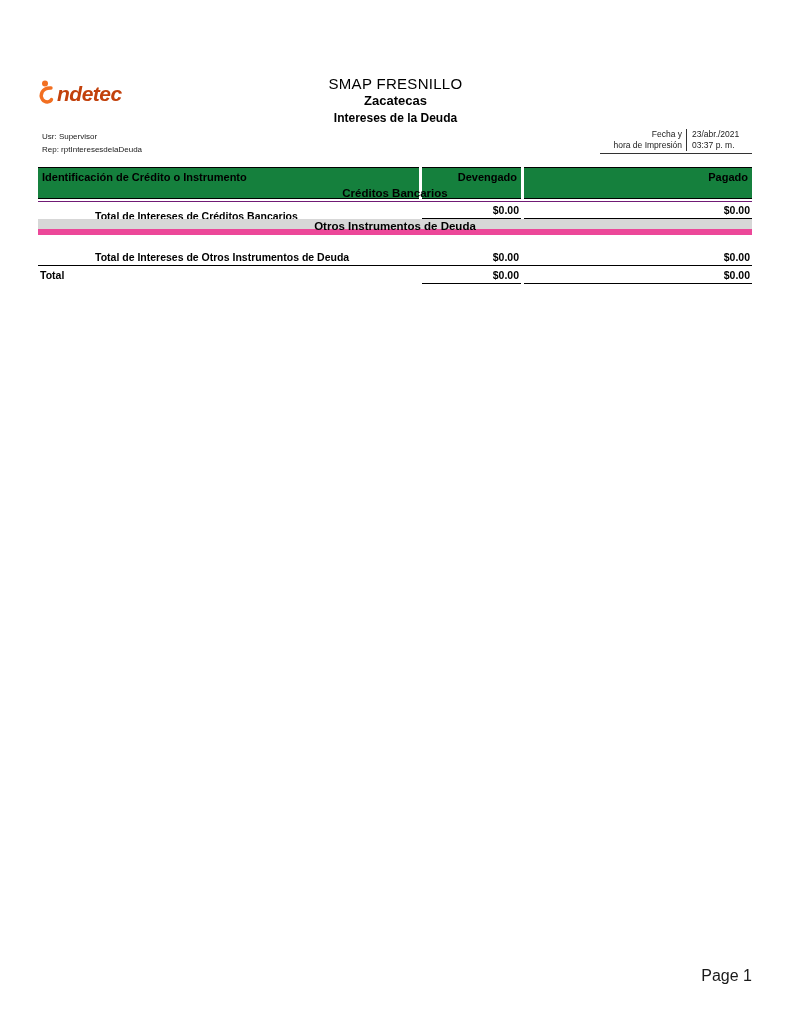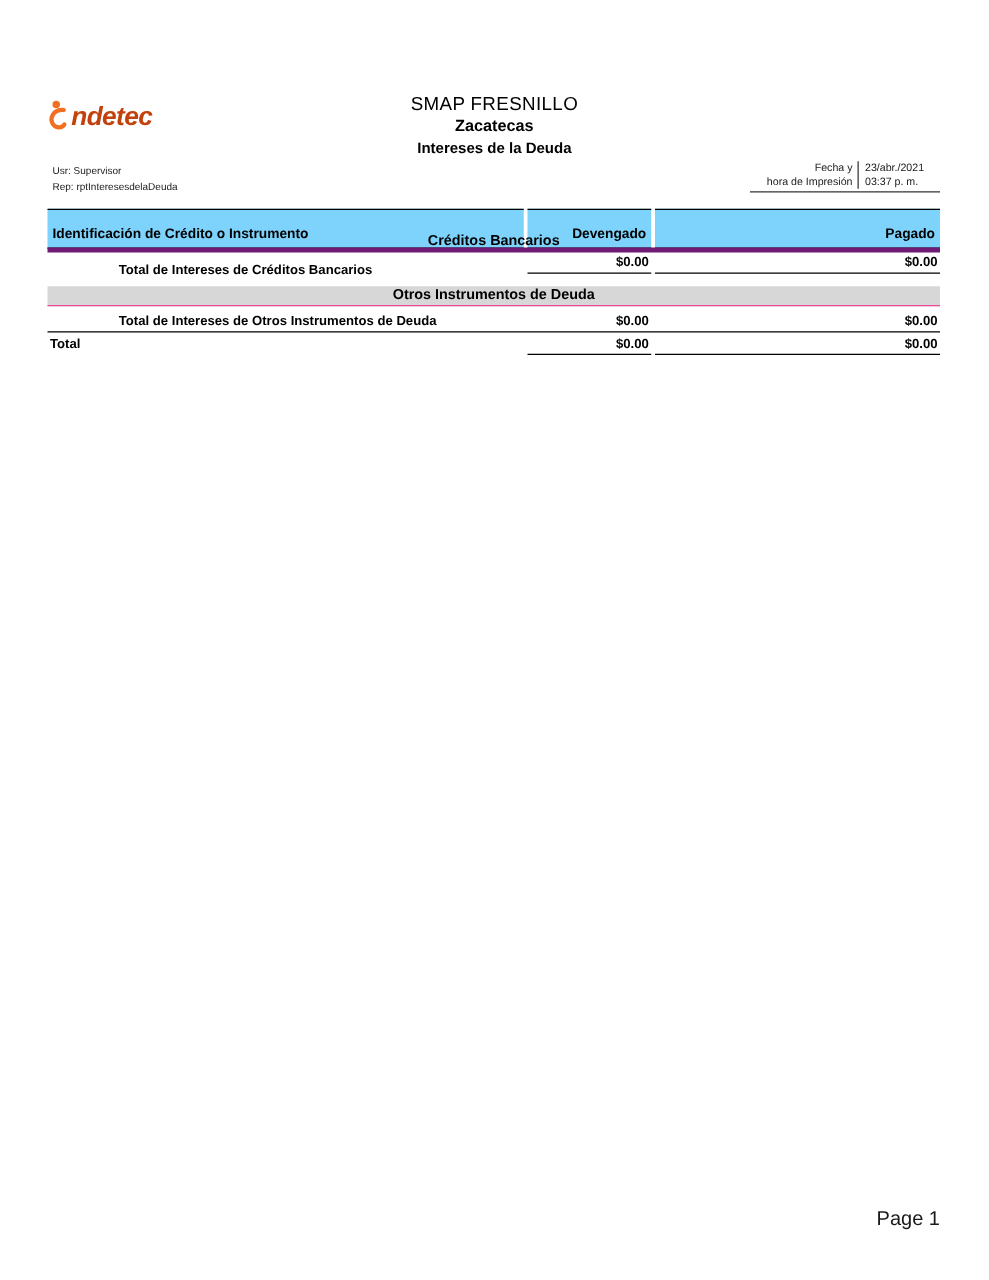--- a/index.html
+++ b/index.html
@@ -17,30 +17,30 @@
   .t-title{font-size:12px;font-weight:bold;margin-top:3px;}
   .t-period{font-size:12px;font-weight:bold;margin-top:3px;}
   
   .meta-left{position:absolute;left:42px;top:130px;font-size:8px;line-height:13px;color:#1a1a1a;}
   
   .meta-right{position:absolute;right:39px;top:129px;border-bottom:1px solid #333;padding-bottom:2px;}
   .mr-row{display:flex;justify-content:flex-start;font-size:8.5px;line-height:11px;color:#1a1a1a;}
   .mr-label{width:82px;text-align:right;padding-right:4px;}
   .mr-value{width:60px;border-left:1px solid #333;padding-left:5px;text-align:left;}
   
-  .th{position:absolute;top:167px;height:32px;background:#7dd3fc;border-top:1px solid #000;border-bottom:1px solid #000;
-      box-sizing:border-box;font-weight:bold;font-size:11px;line-height:15px;padding:12px 4px;}
+  .th{position:absolute;top:167px;height:32px;background:#15803d;border-top:1px solid #000;border-bottom:1px solid #000;
+      box-sizing:border-box;font-weight:bold;font-size:11px;line-height:15px;padding:2px 4px;}
   .th-1{left:38px;width:381px;text-align:left;}
   .th-2{left:422px;width:99px;text-align:right;}
   .th-3{left:524px;width:228px;text-align:right;}
   
   .sec-title{position:absolute;left:38px;width:714px;text-align:center;font-weight:bold;font-size:11.5px;
       box-sizing:border-box;height:16px;line-height:15px;}
-  .sec-1{top:186px;border-bottom:4px solid #701a75;background:transparent;}
-  .sec-2{top:229px;border-bottom:1px solid #ec4899;background:#d7d7d7;}
+  .sec-1{top:186px;border-bottom:1px solid #701a75;background:transparent;}
+  .sec-2{top:219px;border-bottom:6px solid #ec4899;background:#d7d7d7;}
   
   .row-label{position:absolute;font-weight:bold;font-size:10.5px;line-height:13px;}
   .amt{position:absolute;font-weight:bold;font-size:10.5px;line-height:13px;text-align:right;box-sizing:border-box;padding-right:2px;}
   .amt-dev{left:422px;width:99px;}
   .amt-pag{left:524px;width:228px;}
   .hline{position:absolute;height:0;border-top:1px solid #000;}
   
   .page-num{position:absolute;right:39px;top:967px;font-size:16px;color:#1a1a1a;}
 </style>
 </head>

